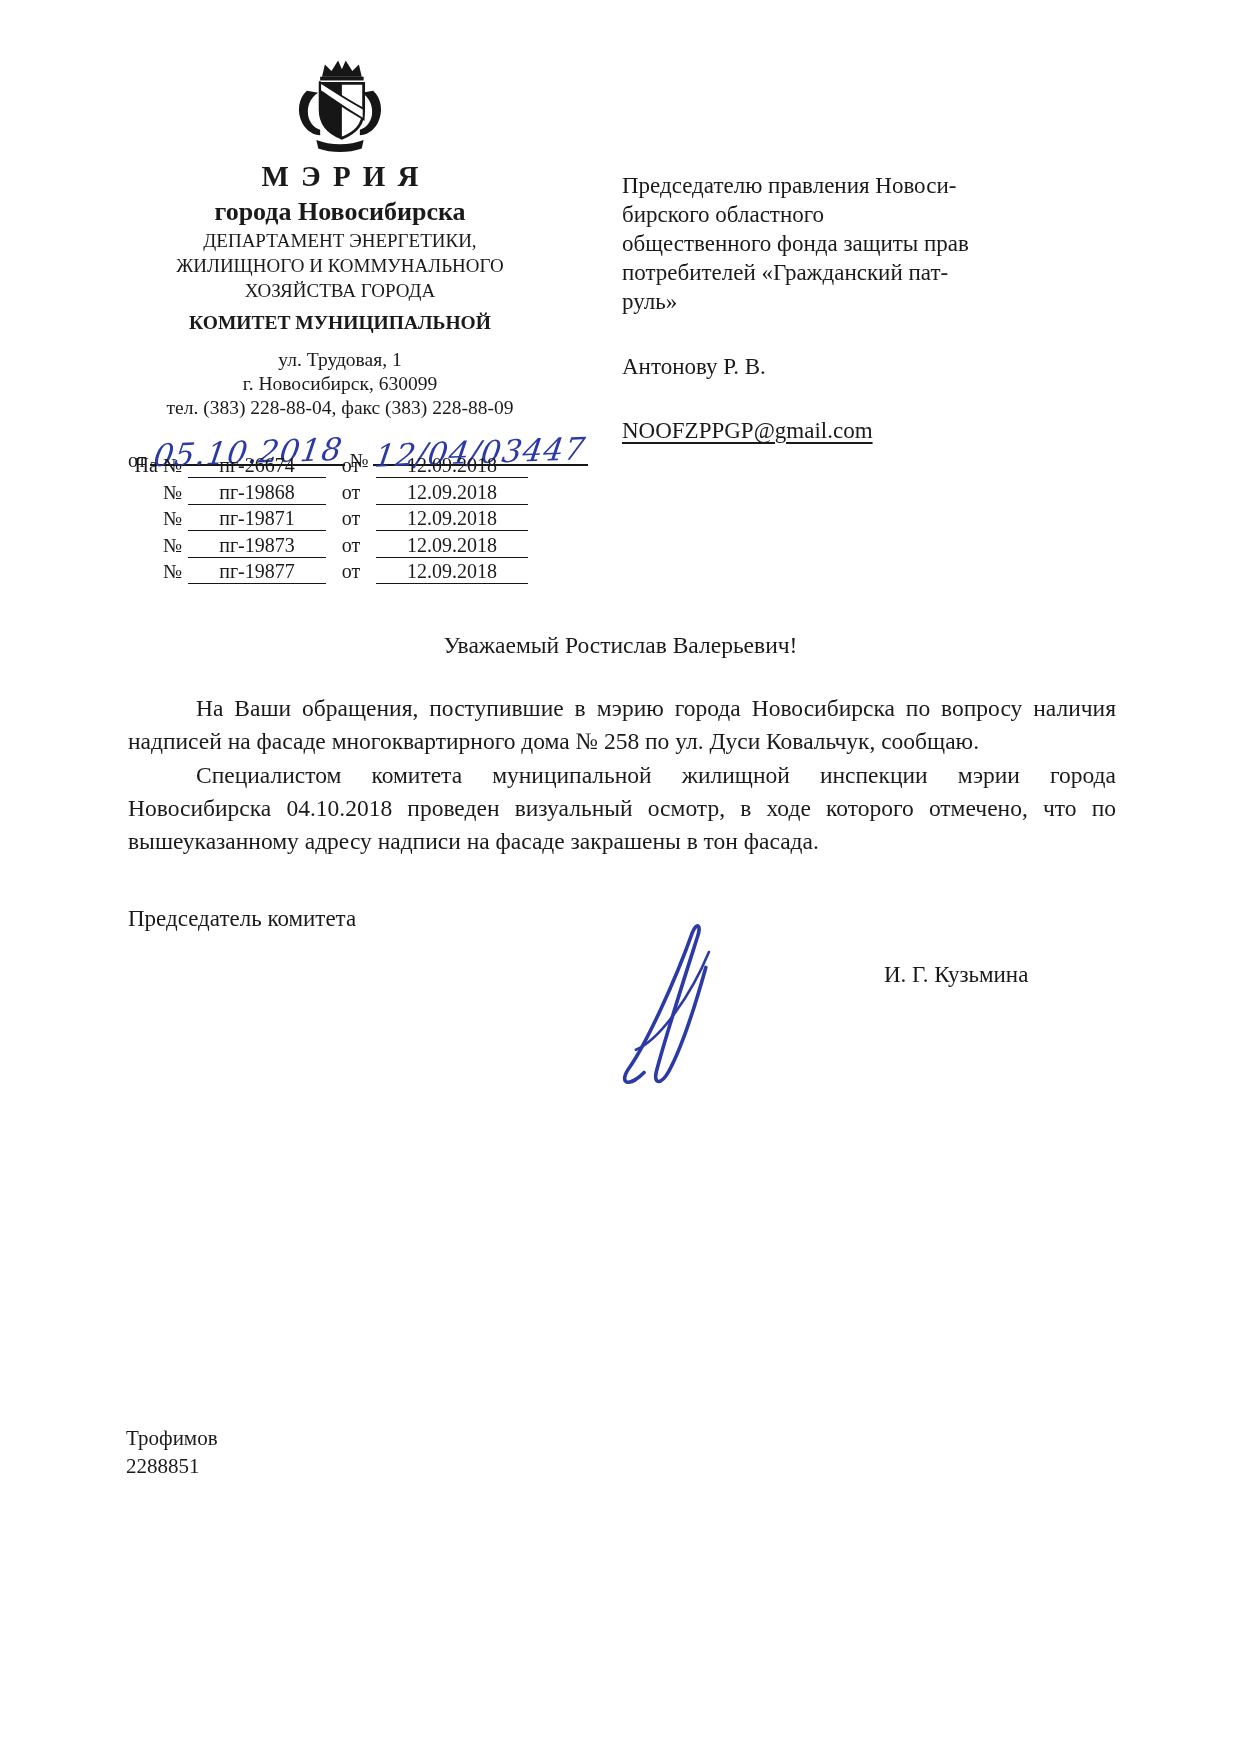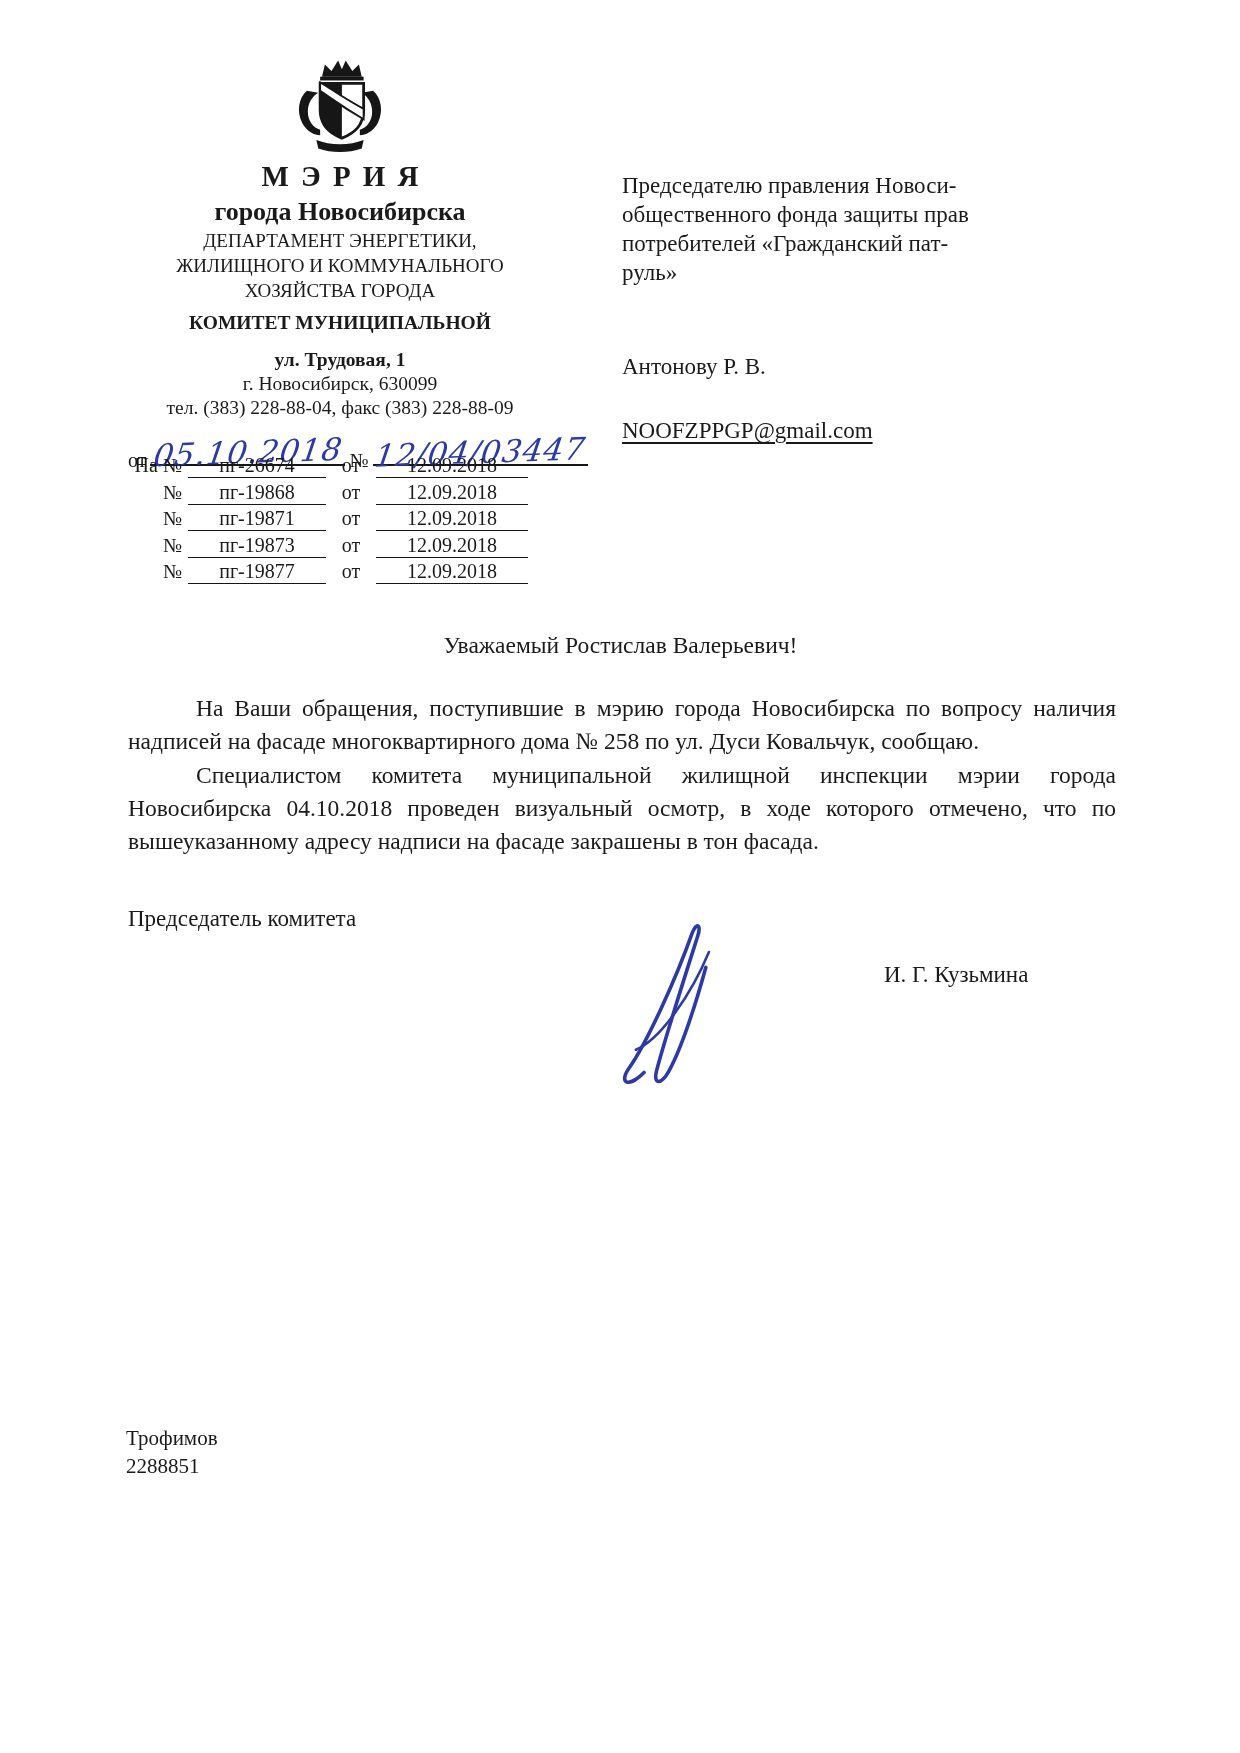--- a/index.html
+++ b/index.html
@@ -10,21 +10,21 @@
   
   .emblem { position:absolute; left:288px; top:56px; }
   .letterhead { position:absolute; left:100px; top:160px; width:480px; text-align:center; }
   .lh-org1 { font-size:29px; font-weight:bold; letter-spacing:0.42em; padding-left:0.42em; }
   .lh-org2 { font-size:26px; font-weight:bold; margin-top:4px; }
   .lh-dept  { font-size:19px; line-height:1.22; margin-top:2px; }
   .lh-dept:first-of-type { margin-top:8px; }
   .lh-comm  { font-size:19.5px; font-weight:bold; line-height:1.22; }
   .lh-comm1 { margin-top:8px; }
   .lh-addr  { font-size:19.5px; line-height:1.2; }
-  .lh-addr1 { margin-top:14px;font-weight:bold; }
+  .lh-addr1 { margin-top:14px; }
   .lh-phone { font-size:19.5px; margin-top:2px; }
 
   
   .regline { position:absolute; left:128px; top:438px; font-size:20px; white-space:nowrap; }
   .reg-label { display:inline-block; vertical-align:baseline; }
   .reg-fill { display:inline-block; width:195px; border-bottom:2px solid #161616; text-align:center; height:28px; vertical-align:baseline; margin:0 4px; }
   .reg-fill.second { width:215px; }
   .hand { font-family:"DejaVu Serif",serif; font-style:italic; color:var(--pen);
           font-size:31px; display:inline-block; letter-spacing:1px;
           transform:skewX(-10deg) rotate(-2deg) translateY(-4px); }
@@ -117,20 +117,21 @@
     <div class="ref-row">
       <span class="ref-label">№</span>
       <span class="ref-num">пг-19877</span>
       <span class="ref-from">от</span>
       <span class="ref-date">12.09.2018</span>
     </div>
   </div>
 
   <div class="addressee">
     <div>Председателю правления Новоси-</div>
+    <div>бирского  областного</div>
     <div>общественного фонда защиты прав</div>
     <div>потребителей «Гражданский пат-</div>
     <div>руль»</div>
   </div>
   <div class="addr-name">Антонову Р. В.</div>
   <div class="addr-email">NOOFZPPGP@gmail.com</div>
 
   <div class="salutation">Уважаемый Ростислав Валерьевич!</div>
 
   <div class="letter-body">

